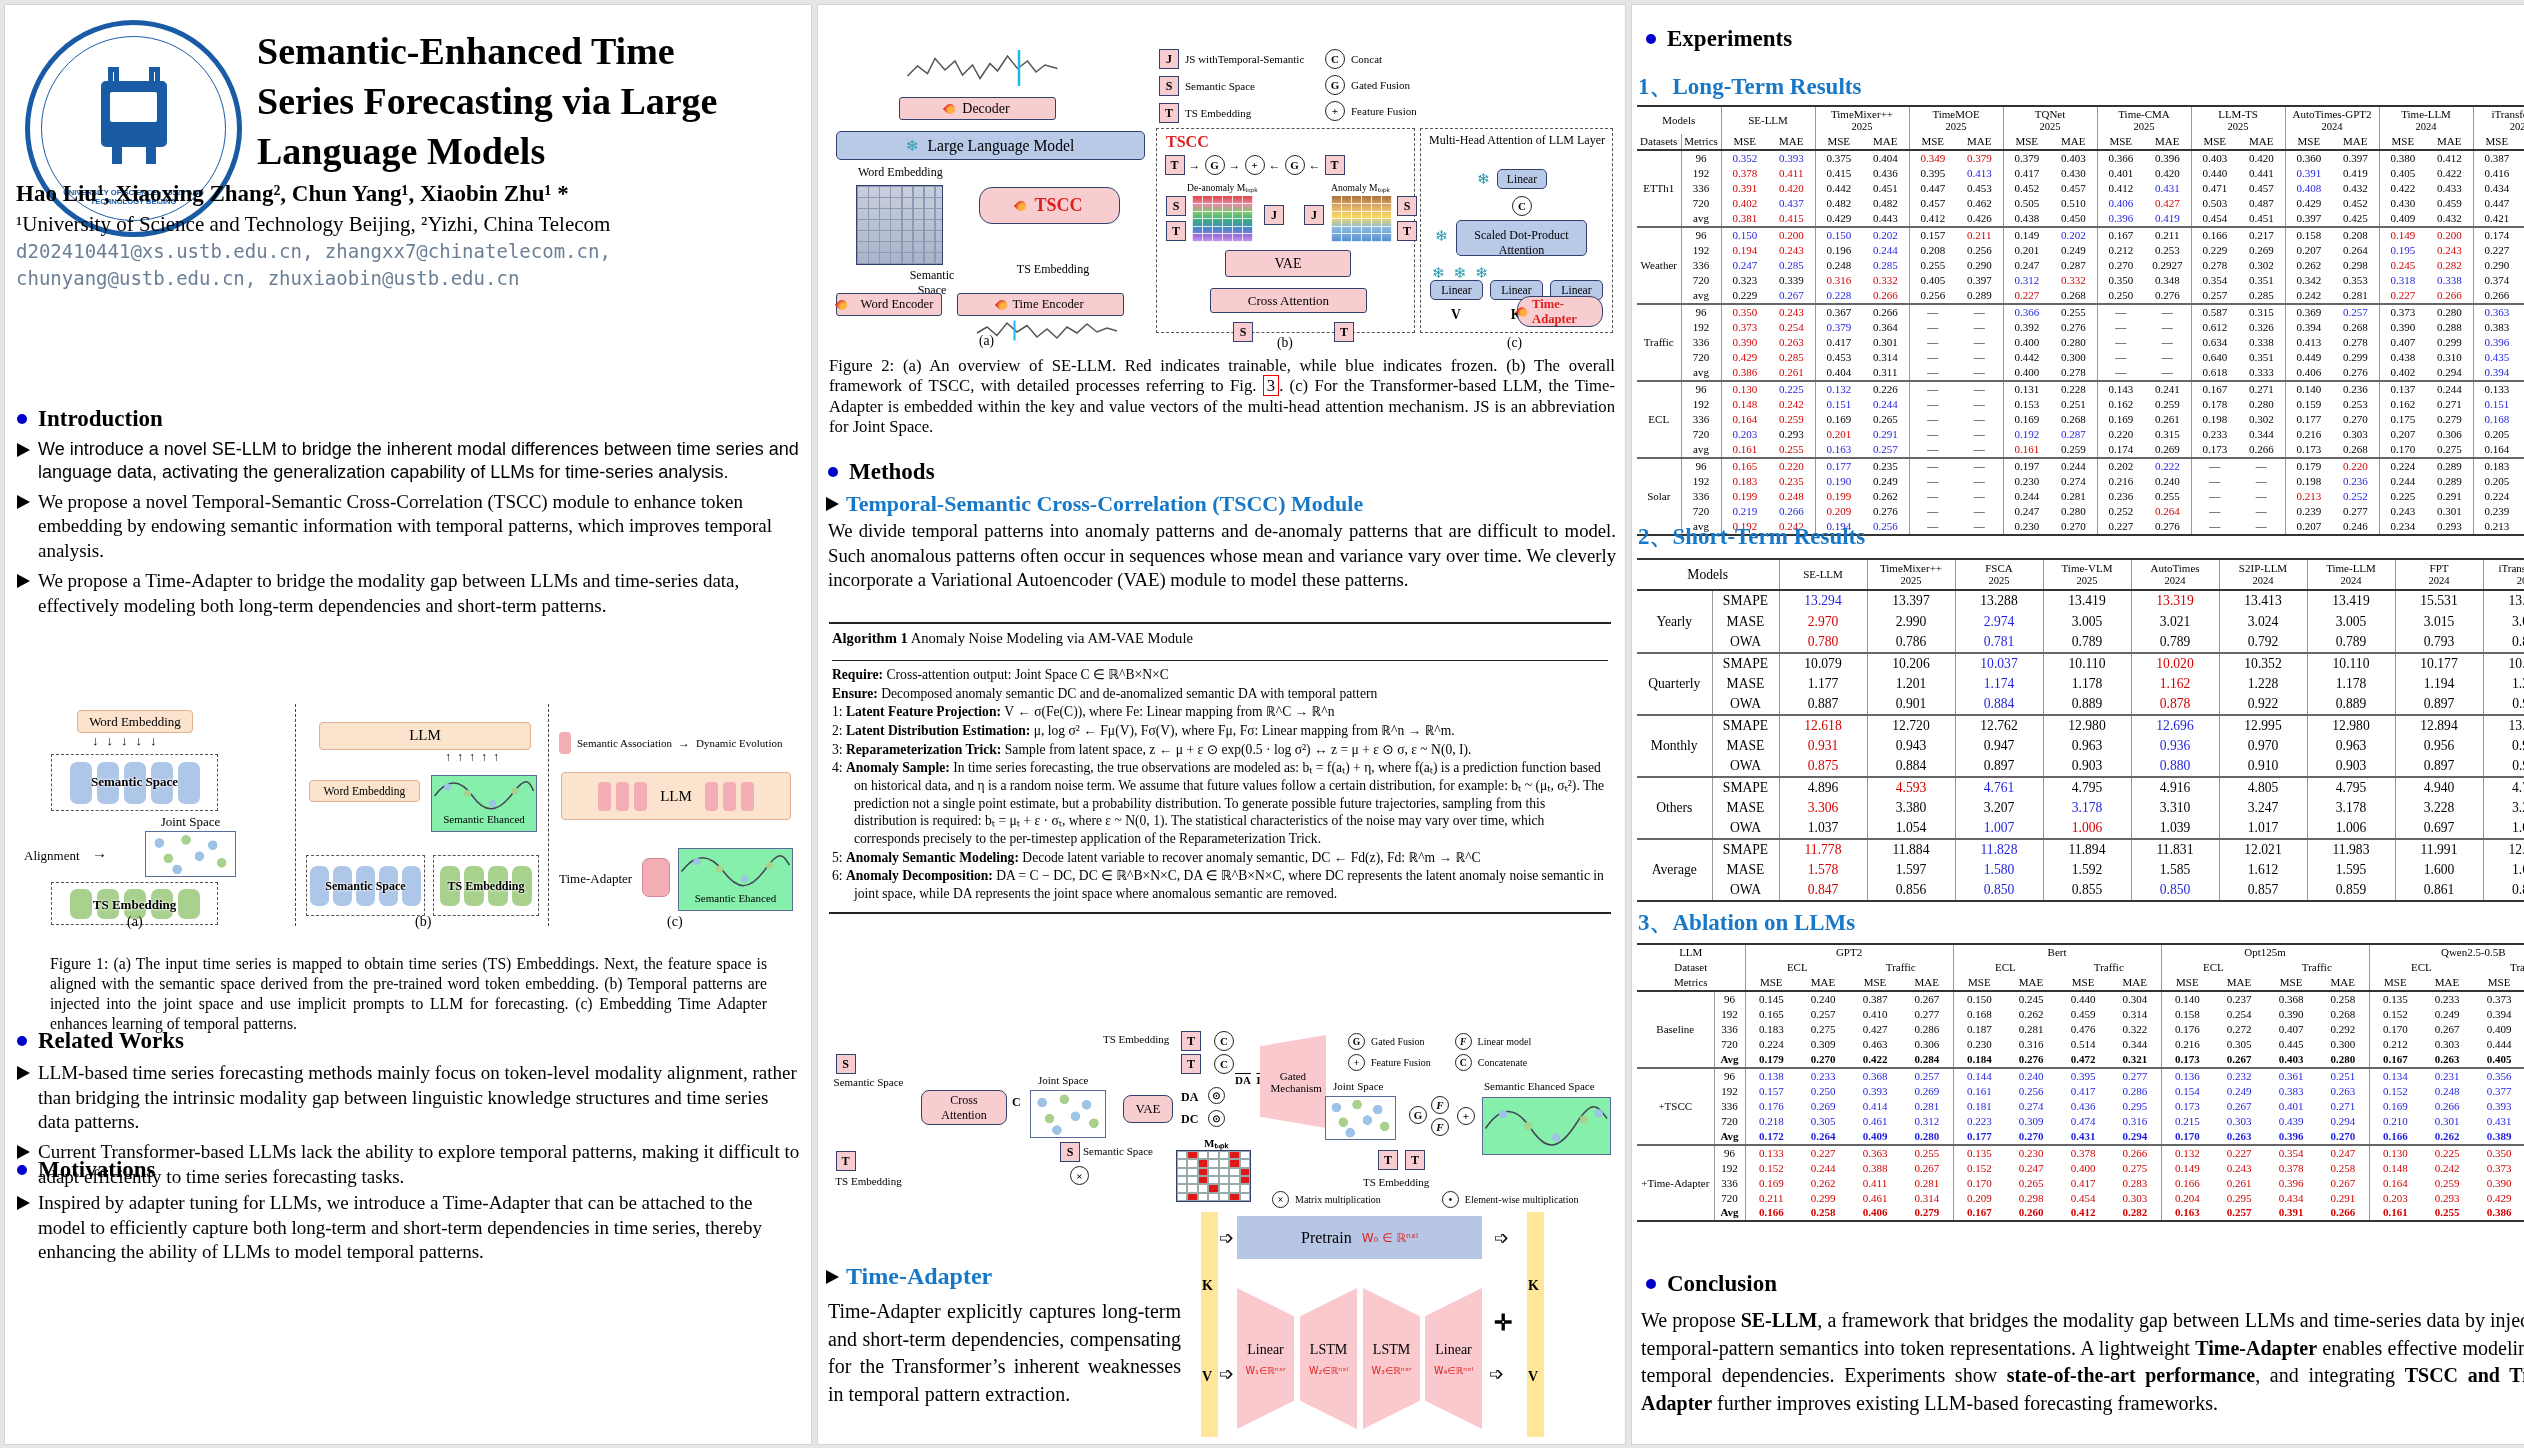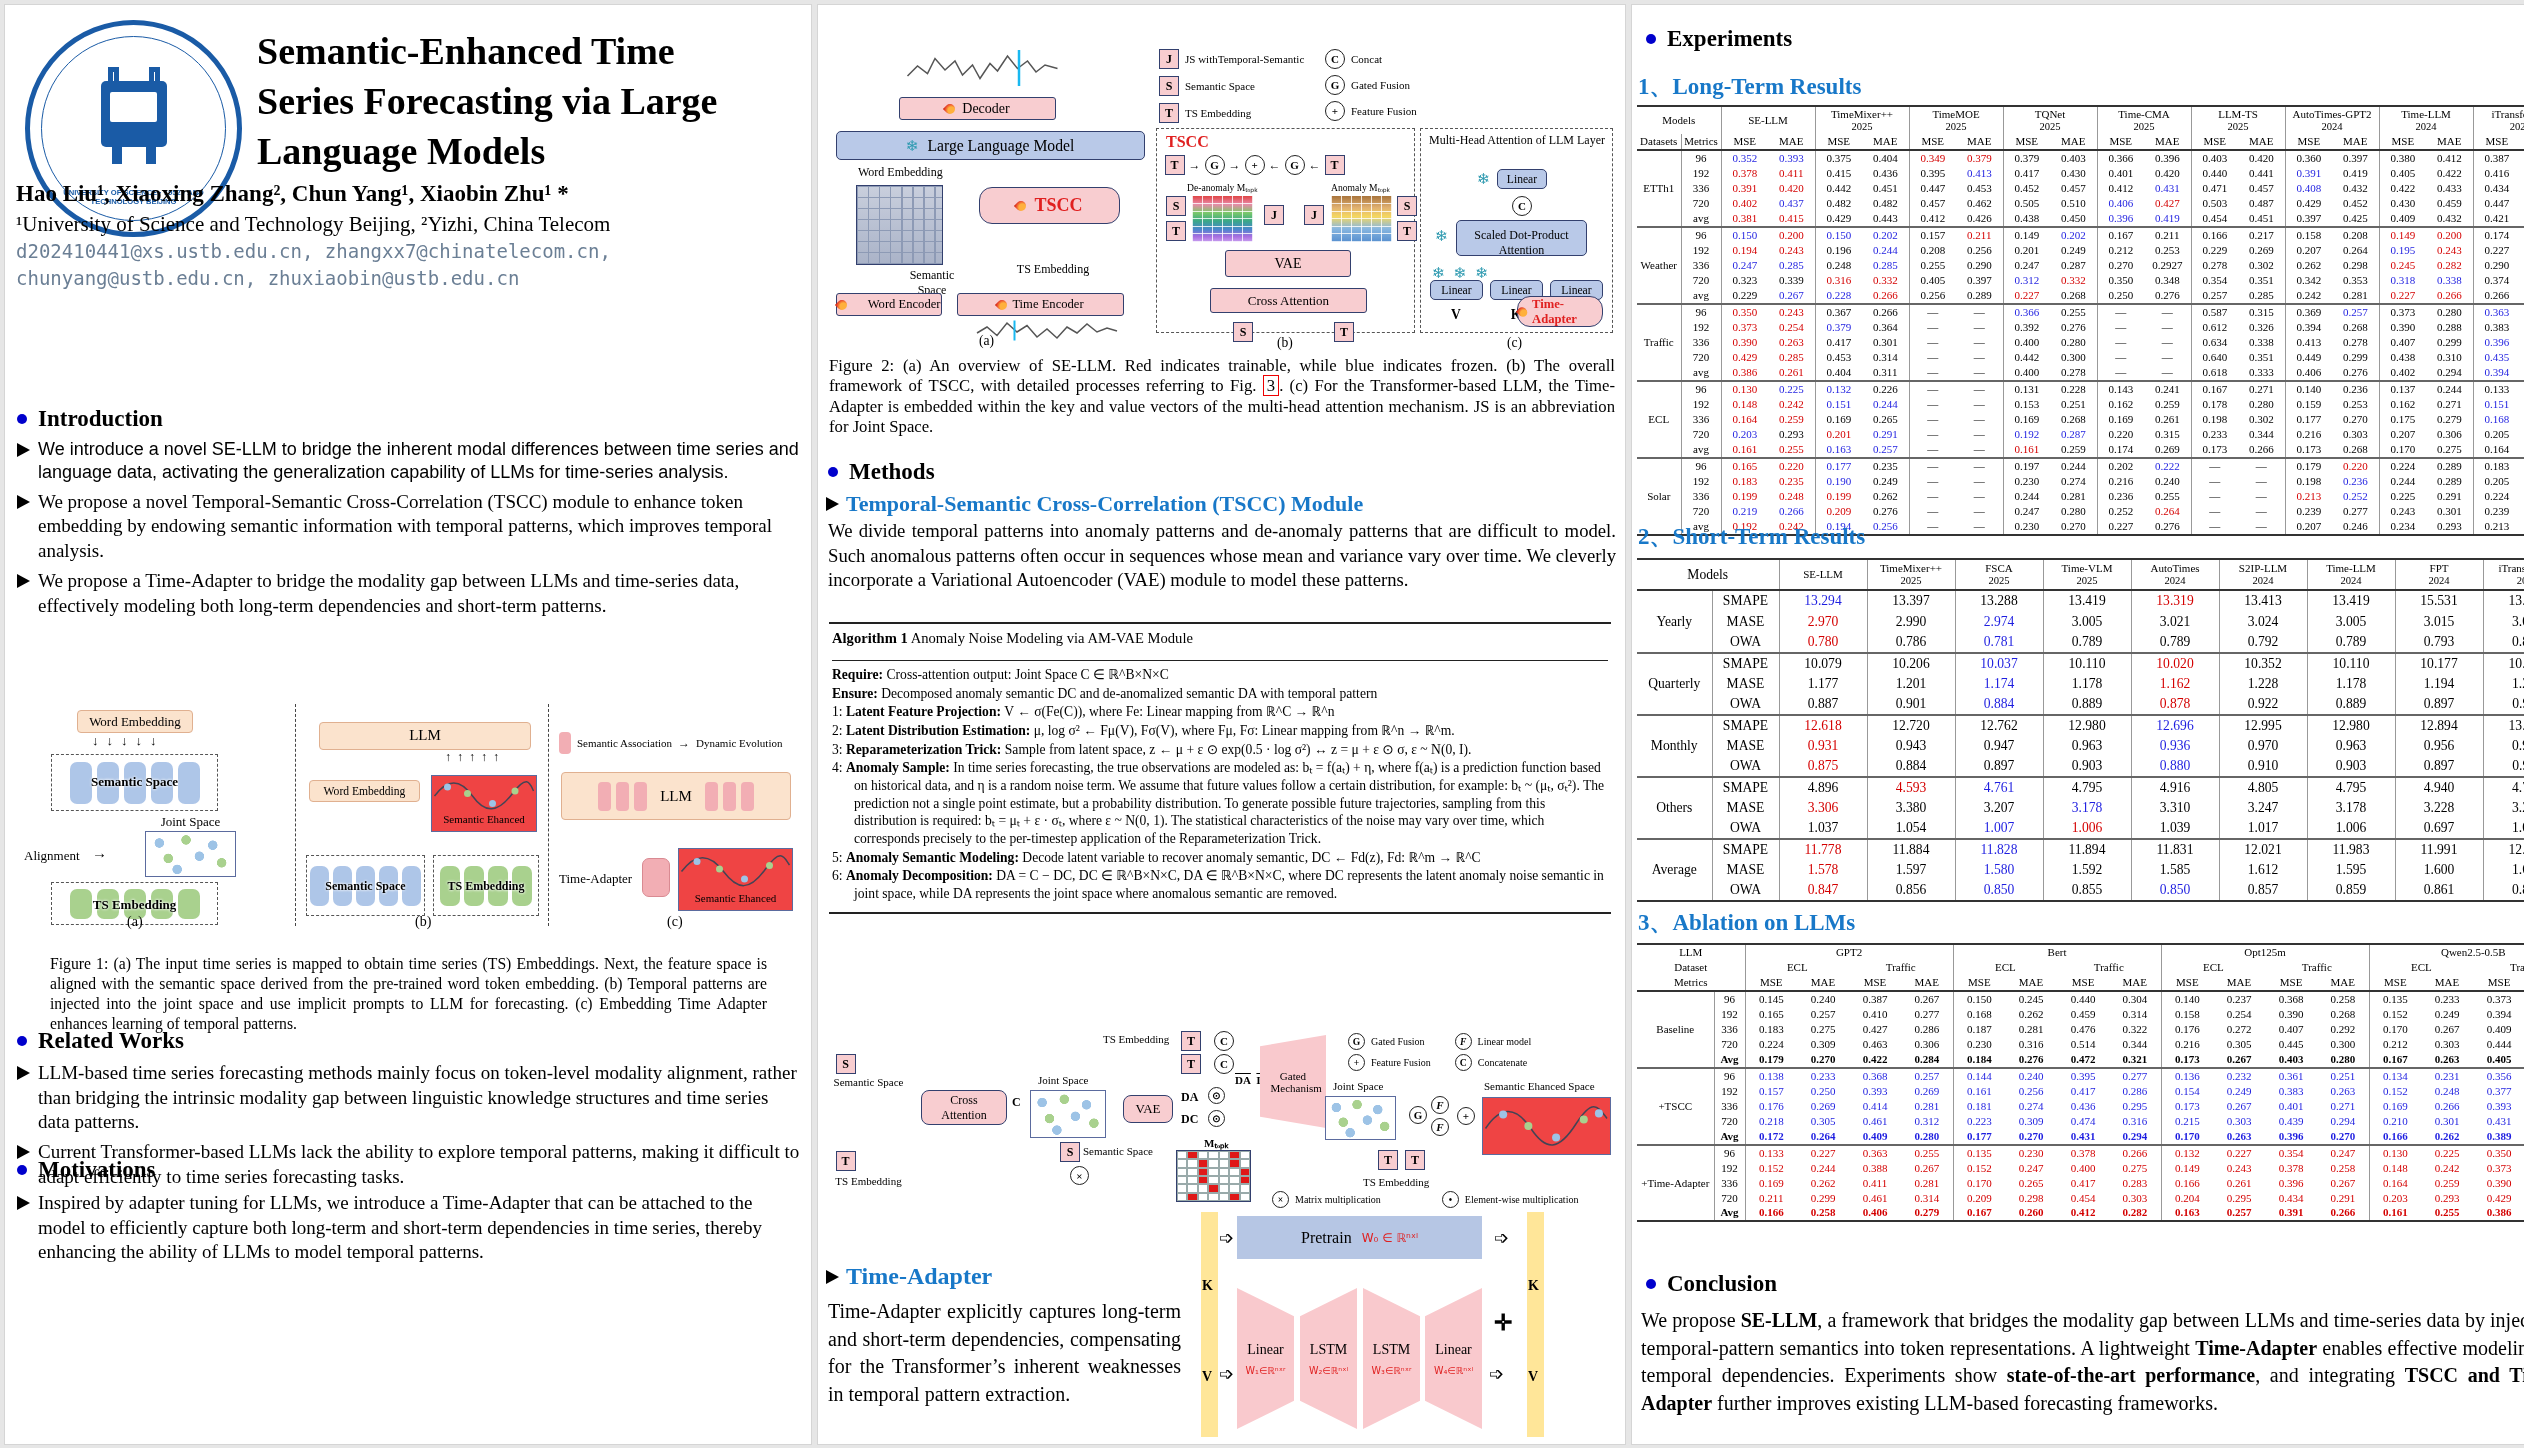--- a/index.html
+++ b/index.html
@@ -47,21 +47,21 @@
   .pinkbar{background:#f2aeb4;border-radius:4px;}
   .dots{background:
     radial-gradient(circle at 15% 25%, #9dc3e6 4.5px, transparent 5px),
     radial-gradient(circle at 45% 18%, #a9d18e 4.5px, transparent 5px),
     radial-gradient(circle at 75% 30%, #9dc3e6 4.5px, transparent 5px),
     radial-gradient(circle at 25% 60%, #a9d18e 4.5px, transparent 5px),
     radial-gradient(circle at 60% 55%, #9dc3e6 4.5px, transparent 5px),
     radial-gradient(circle at 85% 70%, #a9d18e 4.5px, transparent 5px),
     radial-gradient(circle at 35% 85%, #9dc3e6 4.5px, transparent 5px),
     #fff;border:1px solid #5b6b9e;}
-  .wavebox{background:#ef4444;border:1px solid #5b6b9e;}
+  .wavebox{background:#86efac;border:1px solid #5b6b9e;}
   .keybox{width:18px;height:18px;background:#f8cdd0;border:1px solid #33406e;display:flex;align-items:center;justify-content:center;font-size:12px;font-weight:bold;}
   .circ{width:18px;height:18px;border:1px solid #222;border-radius:50%;display:flex;align-items:center;justify-content:center;font-size:11px;font-weight:bold;background:#fff;}
   .flame{width:10px;height:10px;background:radial-gradient(circle at 50% 70%,#ffb03c 0 40%,#e8442c 75%,#c21807 100%);border-radius:0 50% 50% 50%;transform:rotate(-45deg);display:inline-block;}
   .snow{color:#2e9ab0;font-family:"DejaVu Sans",sans-serif;font-size:15px;}
   .grid-we{background:
      repeating-linear-gradient(0deg,#8d9ab5 0 1.5px,transparent 1.5px 11px),
      repeating-linear-gradient(90deg,#8d9ab5 0 1.5px,transparent 1.5px 11px),
      linear-gradient(#c9cfdd,#aab3c8);border:1.5px solid #33406e;}
   .mat-cool{background:
      repeating-linear-gradient(90deg,rgba(255,255,255,.8) 0 1px,transparent 1px 10px),
@@ -293,21 +293,21 @@
         <span class="figlabel" style="font-size:15.7px;">Large Language Model</span>
       </div>
       <div class="abs figlabel" style="left:30px;top:120px;font-size:12px;">Word Embedding</div>
       <div class="figbox grid-we" style="left:28px;top:140px;width:87px;height:80px;"></div>
       <div class="figbox pinkround" style="left:151px;top:142px;width:141px;height:37px;display:flex;align-items:center;justify-content:center;gap:8px;">
         <span class="flame"></span>
         <span style="font-size:18px;font-weight:bold;color:#e02020;">TSCC</span>
       </div>
       <div class="abs figlabel" style="left:66px;top:223px;width:76px;font-size:12px;">Semantic Space</div>
       <div class="abs figlabel" style="left:182px;top:217px;width:86px;font-size:12px;">TS Embedding</div>
-      <div class="figbox pinkbox" style="left:7.6px;top:248px;width:106px;height:23px;display:flex;align-items:center;justify-content:center;gap:21px;">
+      <div class="figbox pinkbox" style="left:7.6px;top:248px;width:106px;height:23px;display:flex;align-items:center;gap:14px;">
         <span class="flame"></span>
         <span class="figlabel" style="font-size:12.6px;">Word Encoder</span>
       </div>
       <div class="figbox pinkbox" style="left:129px;top:248px;width:167px;height:23px;display:flex;align-items:center;justify-content:center;gap:5px;">
         <span class="flame"></span>
         <span class="figlabel" style="font-size:12.6px;">Time Encoder</span>
       </div>
       <svg class="abs" style="left:146px;top:273px;" width="146" height="25" viewBox="0 0 290 50">
         <path d="M5 30 L25 18 L45 35 L65 10 L85 28 L105 15 L125 38 L145 22 L165 40 L185 18 L205 30 L225 12 L245 28 L265 20 L285 26" fill="none" stroke="#555" stroke-width="3"></path>
         <line x1="80" y1="5" x2="80" y2="45" stroke="#19b8f0" stroke-width="4"></line>

